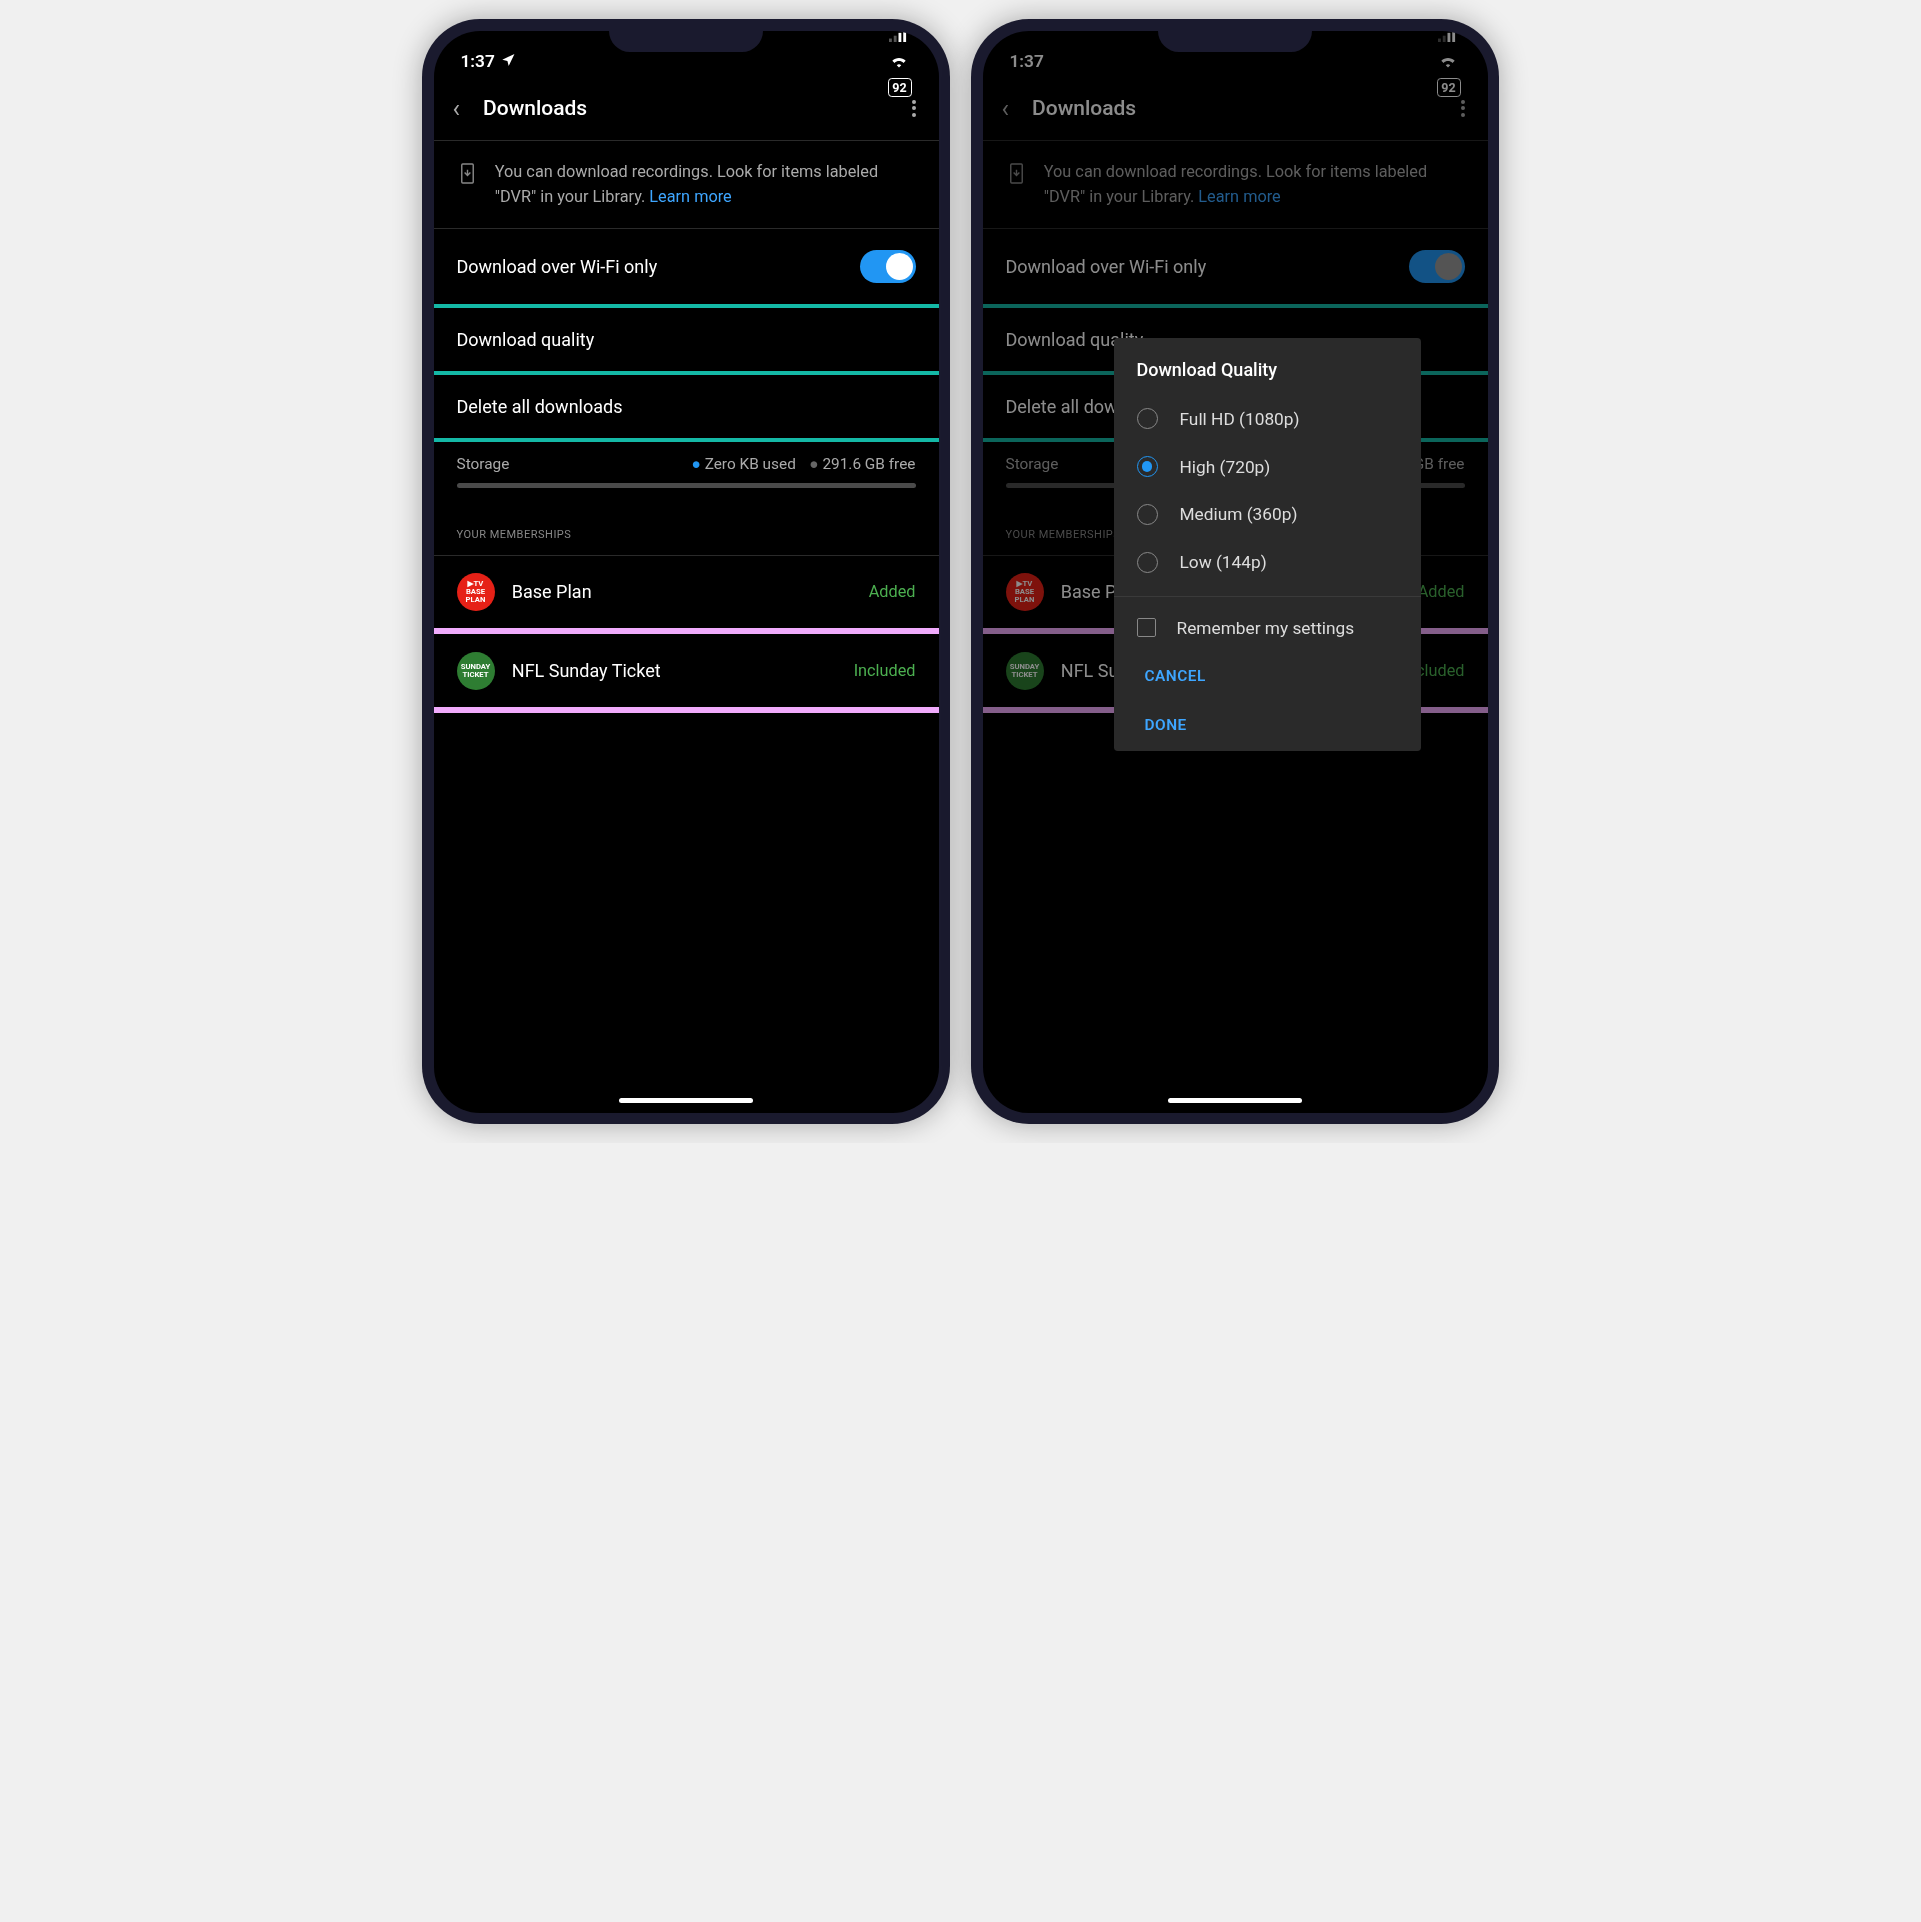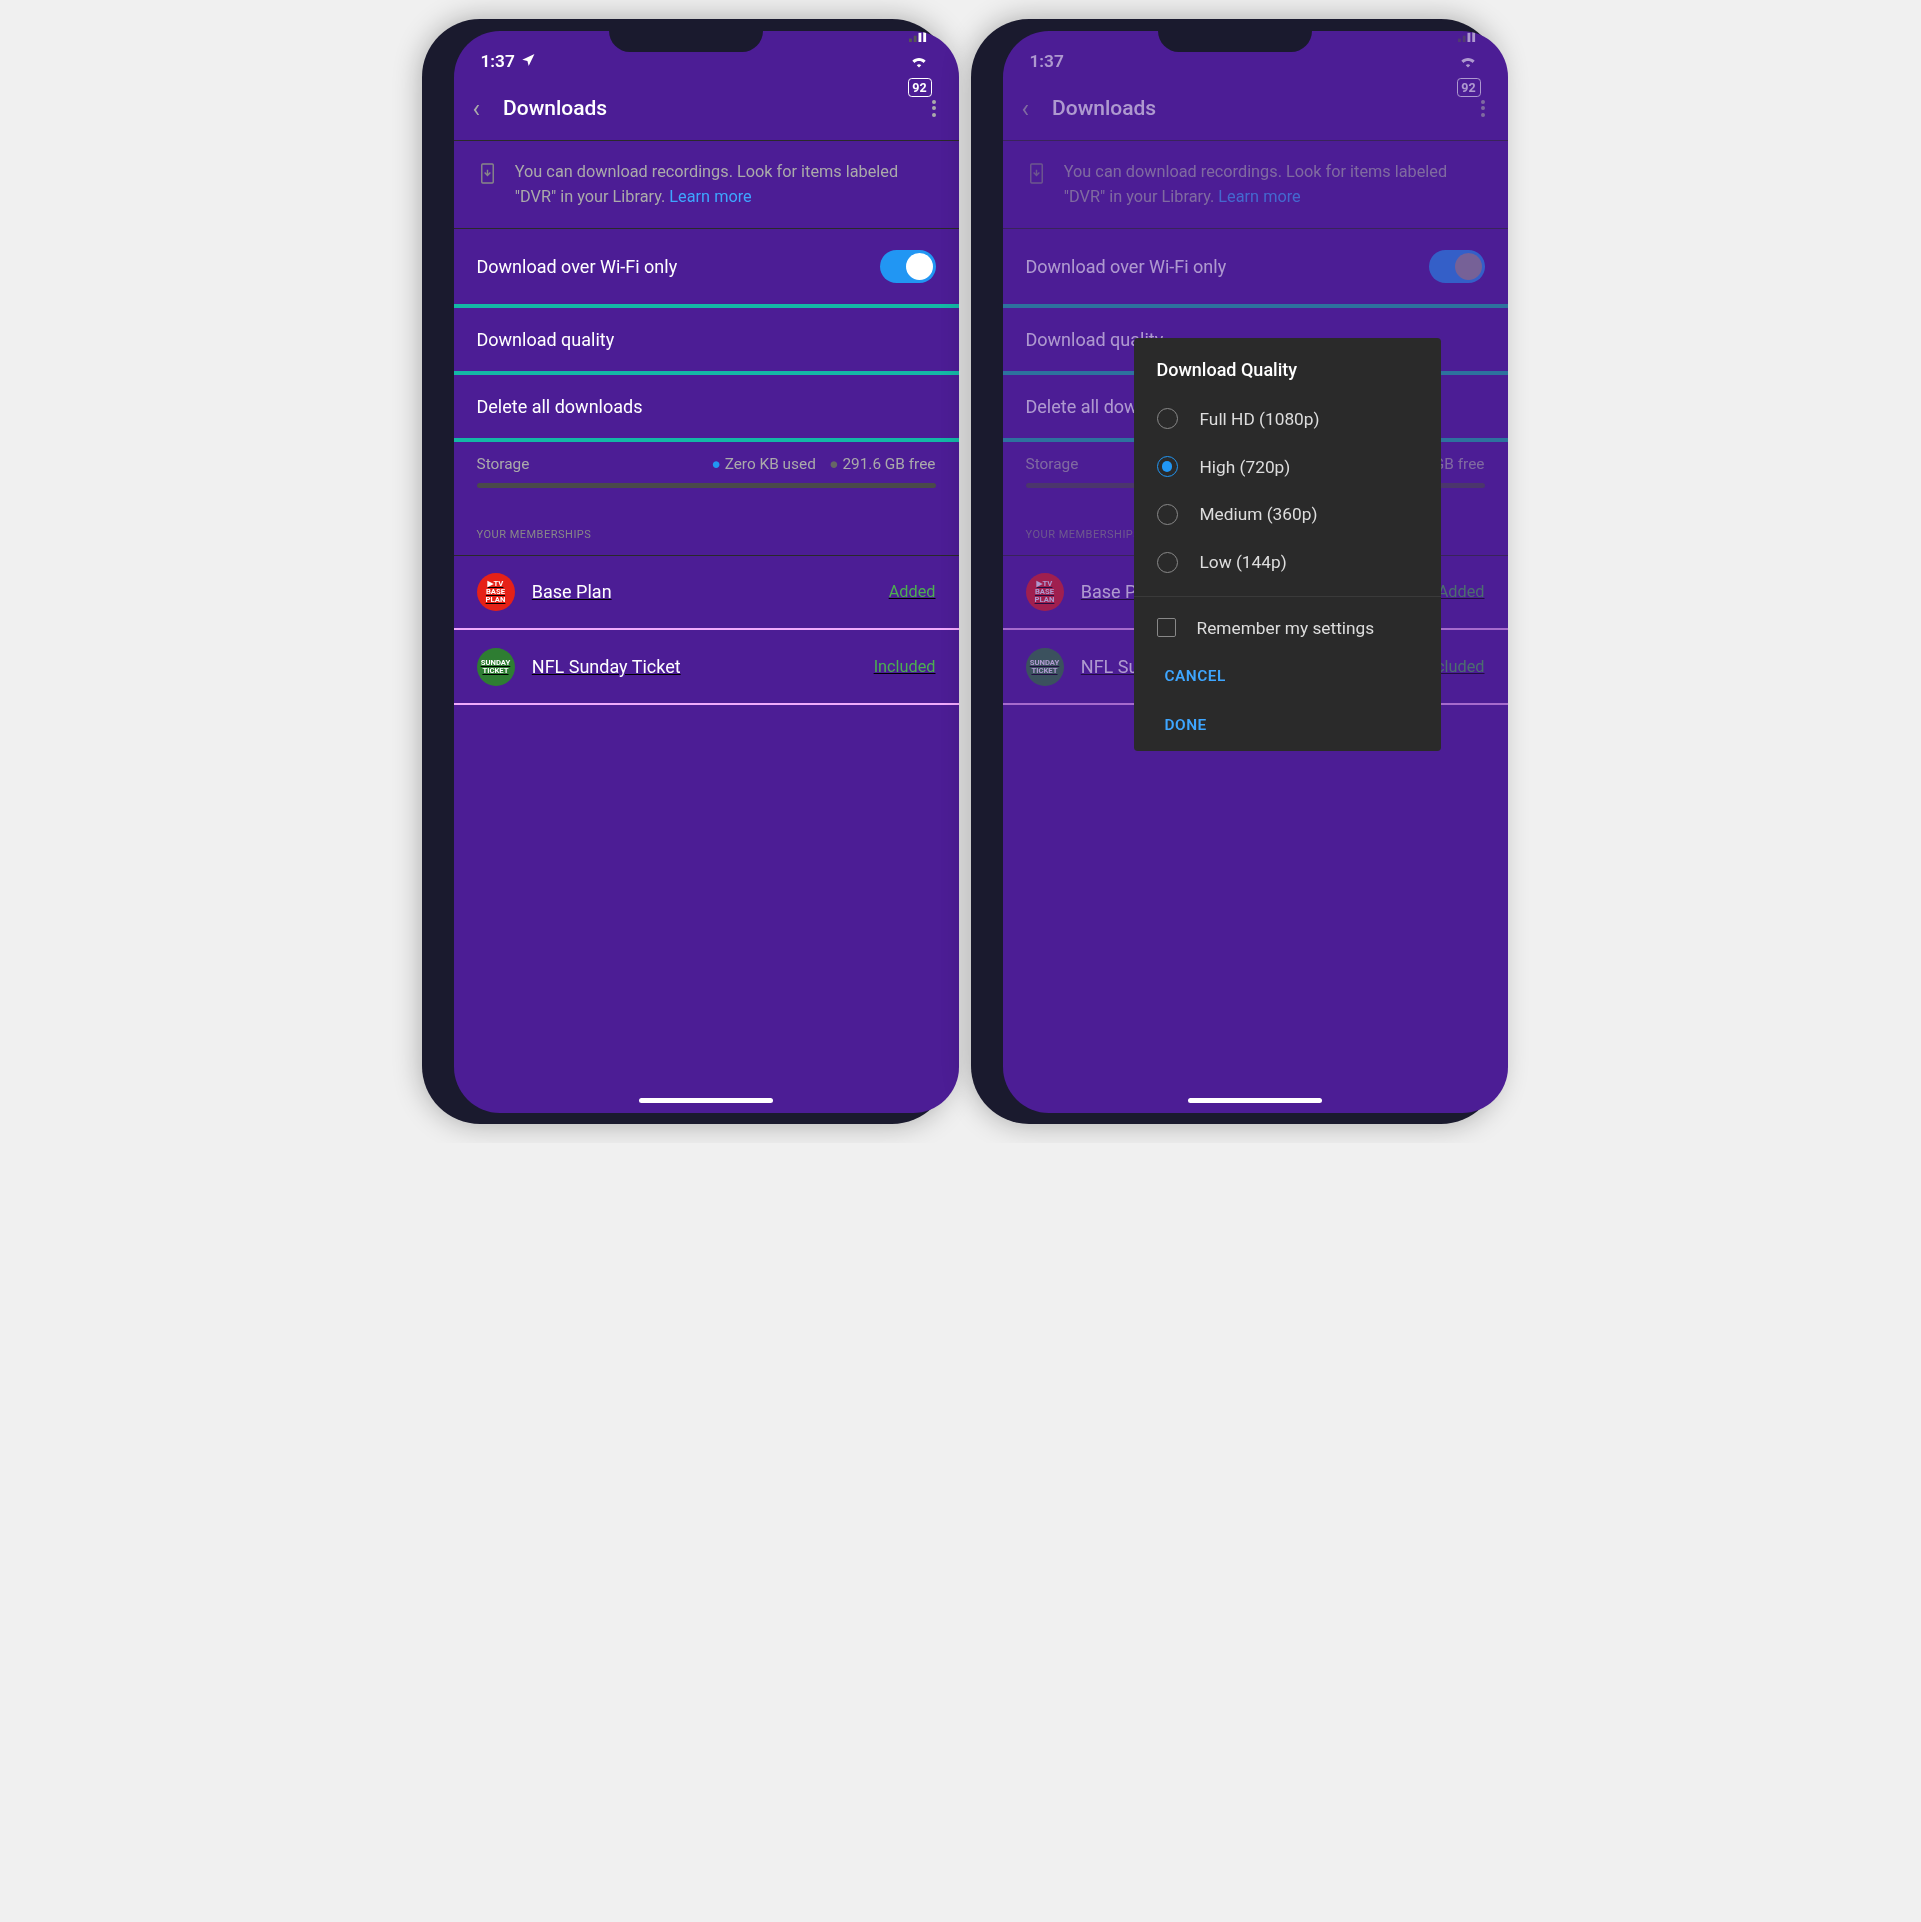--- a/index.html
+++ b/index.html
@@ -16,25 +16,24 @@
       height: 1105px;
       background: #1a1a2e;
       border-radius: 58px;
       padding: 11.5px;
       box-shadow: 0 0 29px rgba(0,0,0,0.3);
       position: relative;
     }
     .screen {
       width: 100%;
       height: 100%;
-      background: #4c1d95;
+      background: #000000;
       border-radius: 46px;
       overflow: hidden;
       position: relative;
-      margin-left: 20px;
     }
     .notch {
       position: absolute;
       top: 0;
       left: 50%;
       transform: translateX(-50%);
       width: 154px;
       height: 33px;
       background: #1a1a2e;
       border-radius: 0 0 21px 21px;
@@ -153,22 +152,21 @@
       color: #888;
       font-size: 11px;
       letter-spacing: 0.5px;
       border-bottom: 1px solid #2a2a2a;
     }
     .membership-row {
       display: flex;
       align-items: center;
       justify-content: space-between;
       padding: 17.3px 23px;
-      border-bottom: 2px solid #f0abfc;
-      text-decoration: underline;
+      border-bottom: 6px solid #f0abfc;
     }
     .membership-left { display: flex; align-items: center; gap: 17.3px; }
     .plan-icon {
       width: 38px;
       height: 38px;
       border-radius: 50%;
       display: flex;
       align-items: center;
       justify-content: center;
       font-size: 7.7px;

